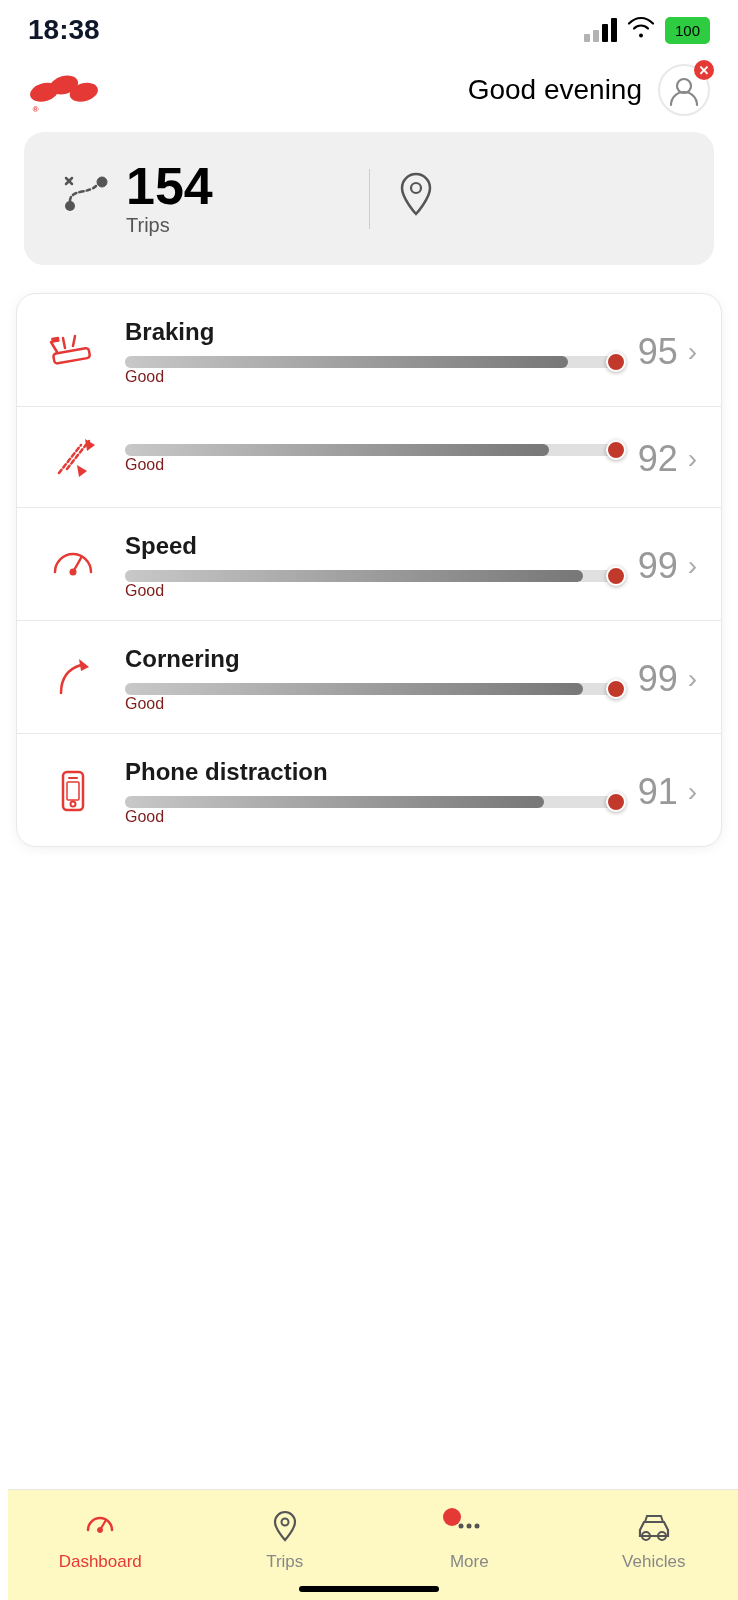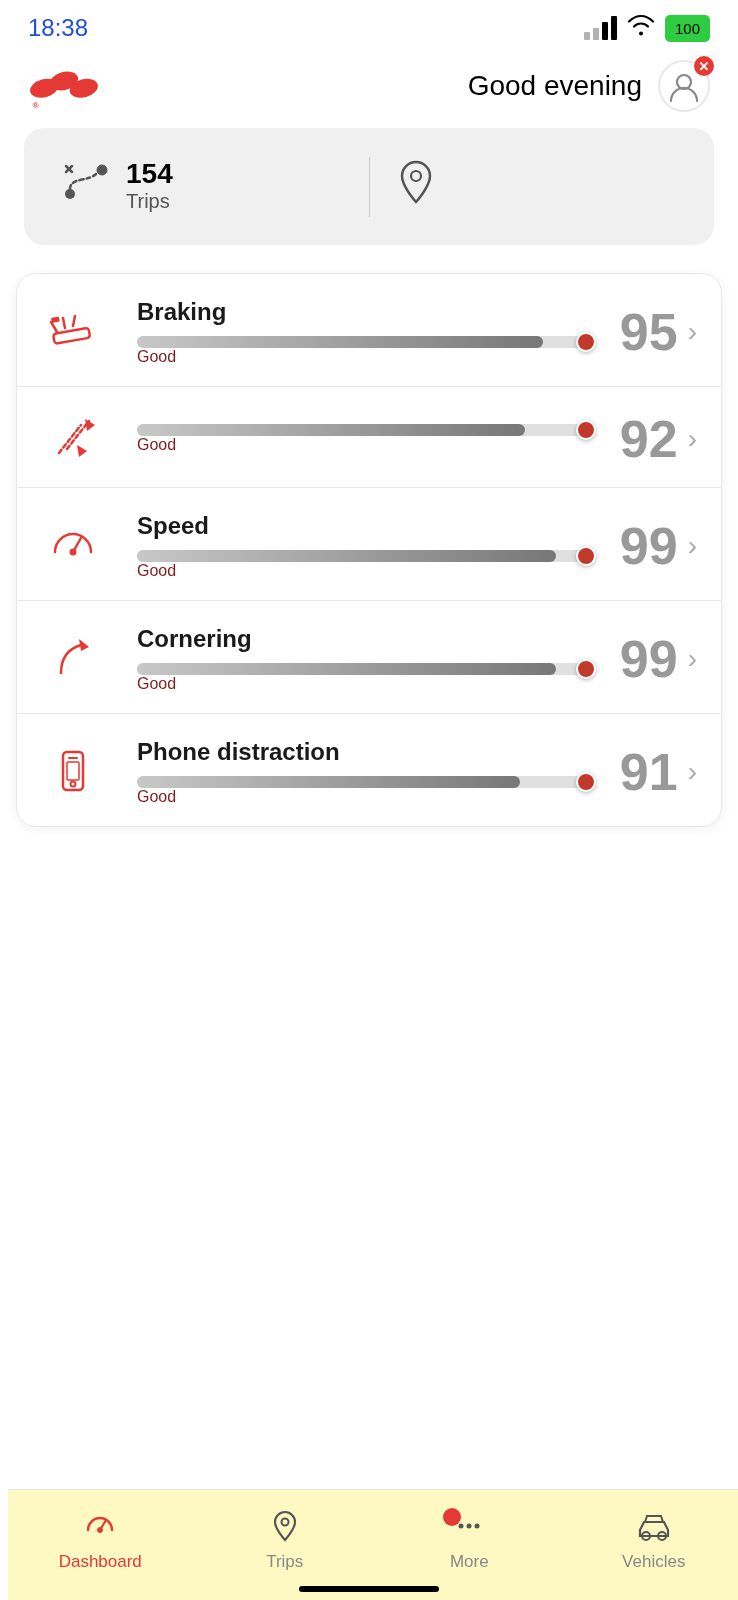--- a/index.html
+++ b/index.html
@@ -14,23 +14,23 @@
 
     
     .status-bar {
       display: flex;
       justify-content: space-between;
       align-items: center;
       padding: 14px 28px 8px 28px;
       background: #ffffff;
     }
     .status-time {
-      font-size: 24px;
-      font-weight: 400;
-      color: #1d4ed8;
+      font-size: 28px;
+      font-weight: 700;
+      color: #0f172a;
     }
     .status-icons {
       display: flex;
       align-items: center;
       gap: 10px;
     }
     .signal-bars {
       display: flex;
       align-items: flex-end;
       gap: 3px;
@@ -133,21 +133,21 @@
       width: 1px;
       height: 60px;
       background: #ccc;
       margin: 0 20px;
     }
     .stat-icon {
       font-size: 40px;
       color: #555;
     }
     .stat-text .stat-value {
-      font-size: 28px;
+      font-size: 52px;
       font-weight: 700;
       color: #000;
       line-height: 1;
     }
     .stat-text .stat-label {
       font-size: 20px;
       color: #555;
       margin-top: 2px;
     }
 
@@ -158,21 +158,21 @@
       border-radius: 20px;
       border: 1px solid #e8e8e8;
       box-shadow: 0 2px 12px rgba(0,0,0,0.06);
       overflow: hidden;
     }
     .score-row {
       display: flex;
       align-items: center;
       padding: 24px 24px 20px 24px;
       border-bottom: 1px solid #e8e8e8;
-      gap: 32px;
+      gap: 20px;
     }
     .score-row:last-child {
       border-bottom: none;
     }
     .score-icon-wrap {
       width: 64px;
       display: flex;
       align-items: center;
       justify-content: center;
       flex-shrink: 0;
@@ -216,22 +216,22 @@
       color: #7f1d1d;
       margin-top: 0;
     }
     .score-right {
       display: flex;
       align-items: center;
       gap: 10px;
       flex-shrink: 0;
     }
     .score-value {
-      font-size: 52px;
-      font-weight: 700;
+      font-size: 36px;
+      font-weight: 400;
       color: #999;
       line-height: 1;
     }
     .chevron {
       font-size: 28px;
       color: #aaa;
       font-weight: 300;
     }
 
     

